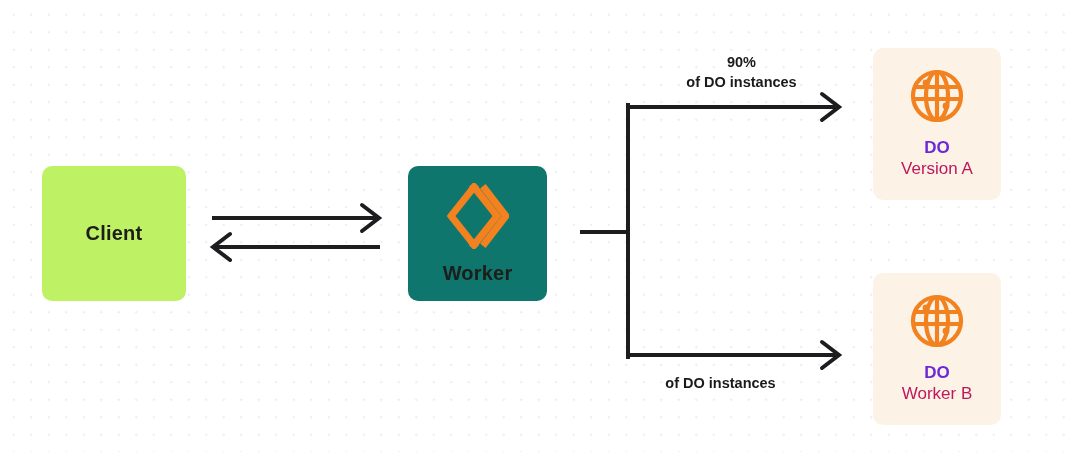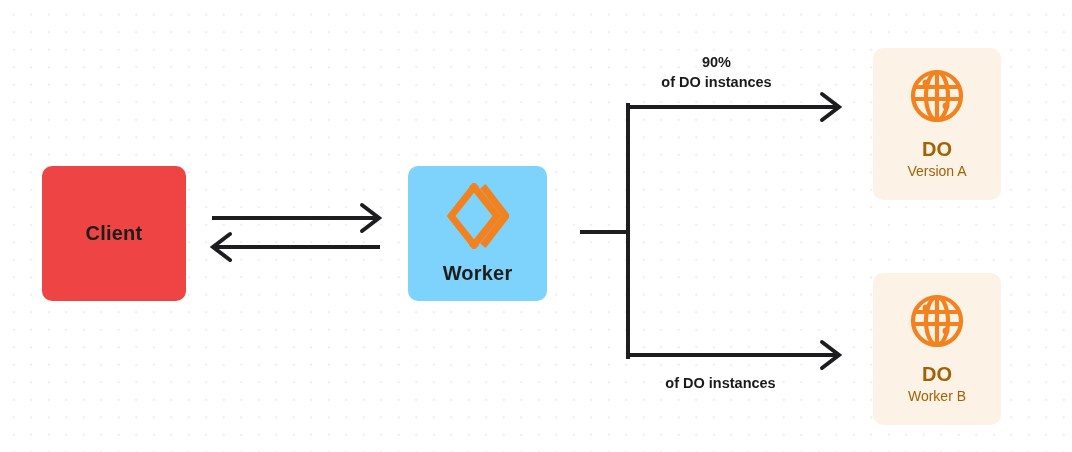--- a/index.html
+++ b/index.html
@@ -32,29 +32,29 @@
     align-items: center;
     justify-content: center;
     box-sizing: border-box;
   }
 
   .node-client {
     left: 42px;
     top: 166px;
     width: 144px;
     height: 135px;
-    background: #ef4444;
+    background: #bef264;
   }
 
   .node-worker {
     left: 408px;
     top: 166px;
     width: 139px;
     height: 135px;
-    background: #7dd3fc;
+    background: #0f766e;
   }
 
   .node-do-a {
     left: 873px;
     top: 48px;
     width: 128px;
     height: 152px;
     background: #fdf2e6;
   }
 
@@ -67,30 +67,30 @@
   }
 
   .node-title {
     font-size: 20px;
     font-weight: bold;
     color: #1d1d1b;
     letter-spacing: 0.2px;
   }
 
   .node-title-sm {
-    font-size: 20px;
+    font-size: 17px;
     font-weight: bold;
-    color: #a16207;
+    color: #6d28d9;
     line-height: 1.15;
   }
 
   .node-subtitle {
-    font-size: 14px;
+    font-size: 17px;
     font-weight: normal;
-    color: #a16207;
+    color: #be185d;
     line-height: 1.3;
     margin-top: 1px;
   }
 
   .icon-wrap {
     display: block;
     line-height: 0;
   }
 
   .worker-icon-wrap {
@@ -116,21 +116,21 @@
     position: absolute;
     text-align: center;
     font-size: 14.5px;
     font-weight: bold;
     color: #1a1a1a;
     line-height: 1.38;
     white-space: nowrap;
   }
 
   .edge-label-top {
-    left: 624px;
+    left: 649px;
     top: 52px;
     width: 185px;
   }
 
   .edge-label-bottom {
     left: 628px;
     top: 373px;
     width: 185px;
   }
 </style>

